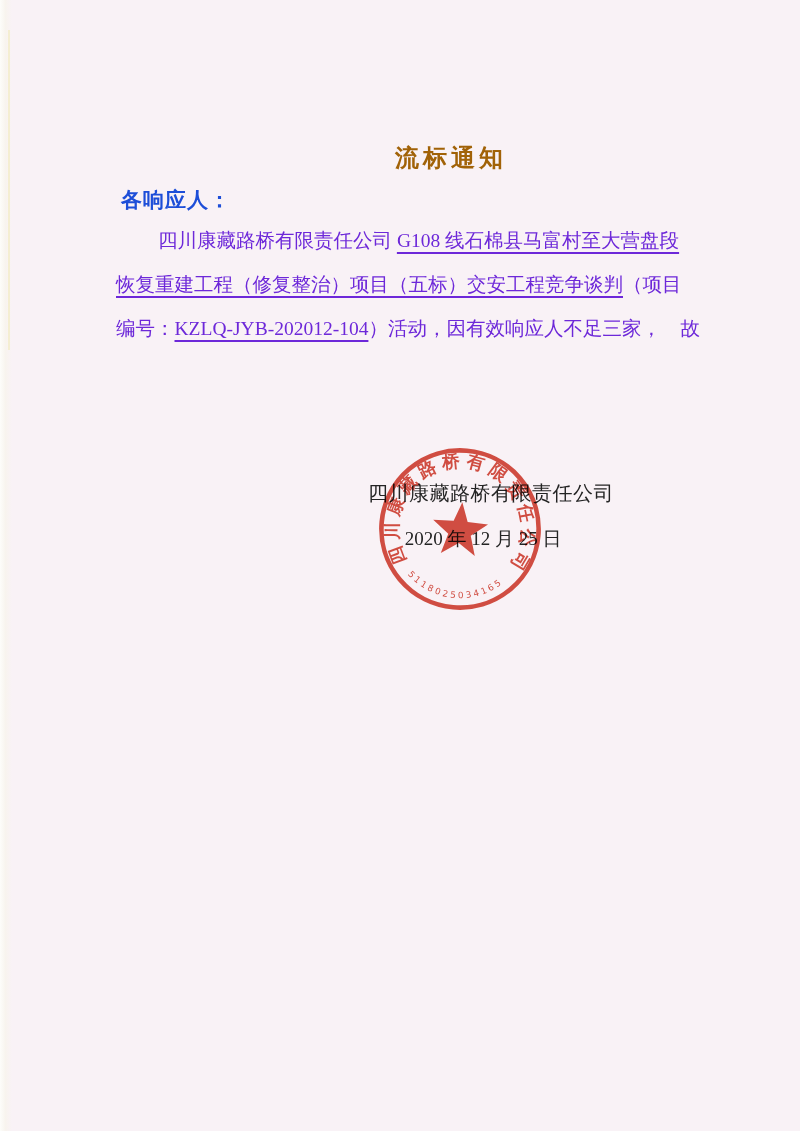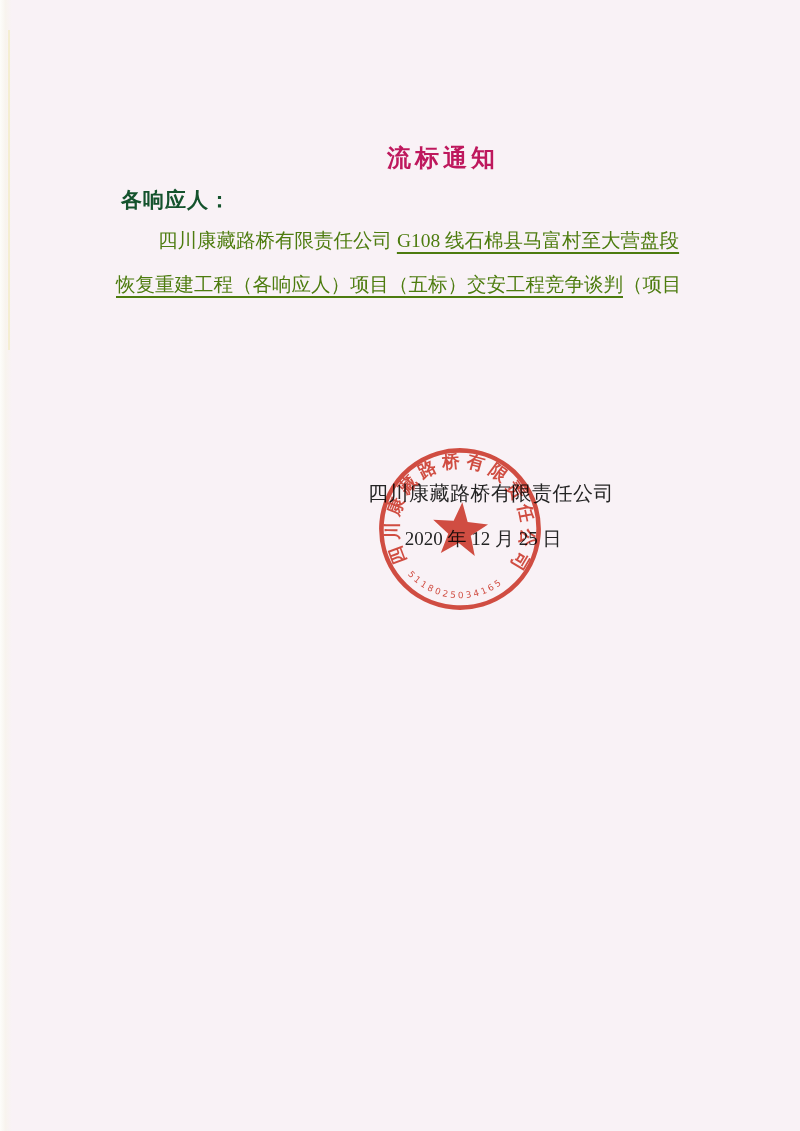--- a/index.html
+++ b/index.html
@@ -21,38 +21,38 @@
   .scan-edge-left {
     position: absolute; left: 0; top: 0; bottom: 0; width: 12px;
     background: linear-gradient(to right, #fdfdfa 0%, #f8f4ee 45%, rgba(249,242,246,0) 100%);
   }
   .scan-edge-line {
     position: absolute; left: 8px; top: 30px; width: 2px; height: 320px;
     background: #f3ecc9; opacity: 0.8;
   }
   .doc-title {
     position: absolute;
-    top: 142px; left: 328px; width: 230px;
+    top: 142px; left: 336px; width: 230px;
     text-align: center;
     font-size: 24px; font-weight: bold;
     letter-spacing: 4px;
-    color: #be185d;
+    color: #a16207;
   }
   .salutation {
     position: absolute;
     top: 186px; left: 121px;
     font-size: 21px; font-weight: bold;
     letter-spacing: 1px;
-    color: #14532d;
+    color: #1d4ed8;
   }
   .paragraph {
     position: absolute;
     top: 219px; left: 116px; width: 620px;
     font-size: 19.5px;
-    color: #4d7c0f;
+    color: #6d28d9;
   }
   .line {
     height: 44px; line-height: 44px;
     white-space: nowrap;
   }
   .indent { padding-left: 42px; }
   .u {
     text-decoration: underline;
     text-underline-offset: 5px;
     text-decoration-thickness: 1.5px;
@@ -99,21 +99,22 @@
 <div class="page" style="background: rgb(249, 242, 246);">
   <div class="scan-edge-left"></div>
   <div class="scan-edge-line"></div>
 
   <div class="doc-title">流标通知</div>
 
   <div class="salutation">各响应人：</div>
 
   <div class="paragraph">
     <div class="line indent"><span>四川康藏路桥有限责任公司 </span><span class="u">G108 线石棉县马富村至大营盘段</span></div>
-    <div class="line"><span class="u">恢复重建工程（各响应人）项目（五标）交安工程竞争谈判</span><span>（项目</span></div>
+    <div class="line"><span class="u">恢复重建工程（修复整治）项目（五标）交安工程竞争谈判</span><span>（项目</span></div>
+    <div class="line"><span>编号：</span><span class="u">KZLQ-JYB-202012-104</span><span>）活动，因有效响应人不足三家，　故</span></div>
   </div>
 
   <div class="signature-company">四川康藏路桥有限责任公司</div>
   <div class="signature-date">2020 年 12 月 25 日</div>
 
   <svg class="seal" viewBox="0 0 170 176" width="176" height="182">
     <g transform="rotate(5 85 88)">
       <circle class="ring" cx="85" cy="88" r="76"></circle>
       <polygon class="star" points="85,62 91.8,80.7 111.6,81.3 95.9,93.6 101.5,112.7 85,101.5 68.5,112.7 74.1,93.6 58.4,81.3 78.2,80.7"></polygon>
       <defs>

